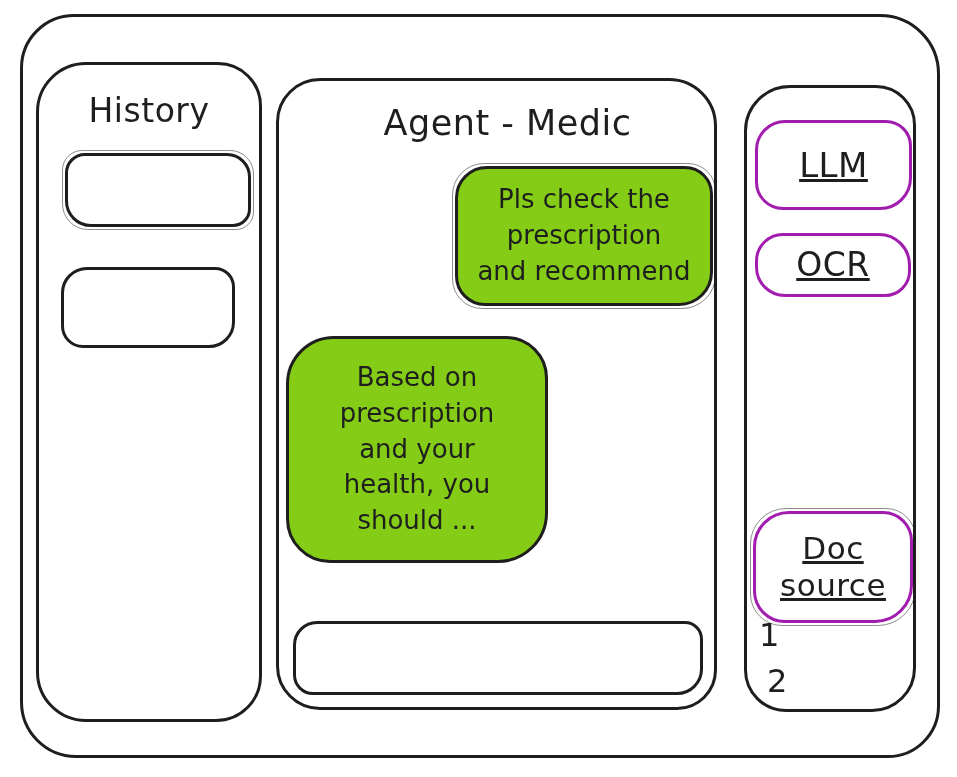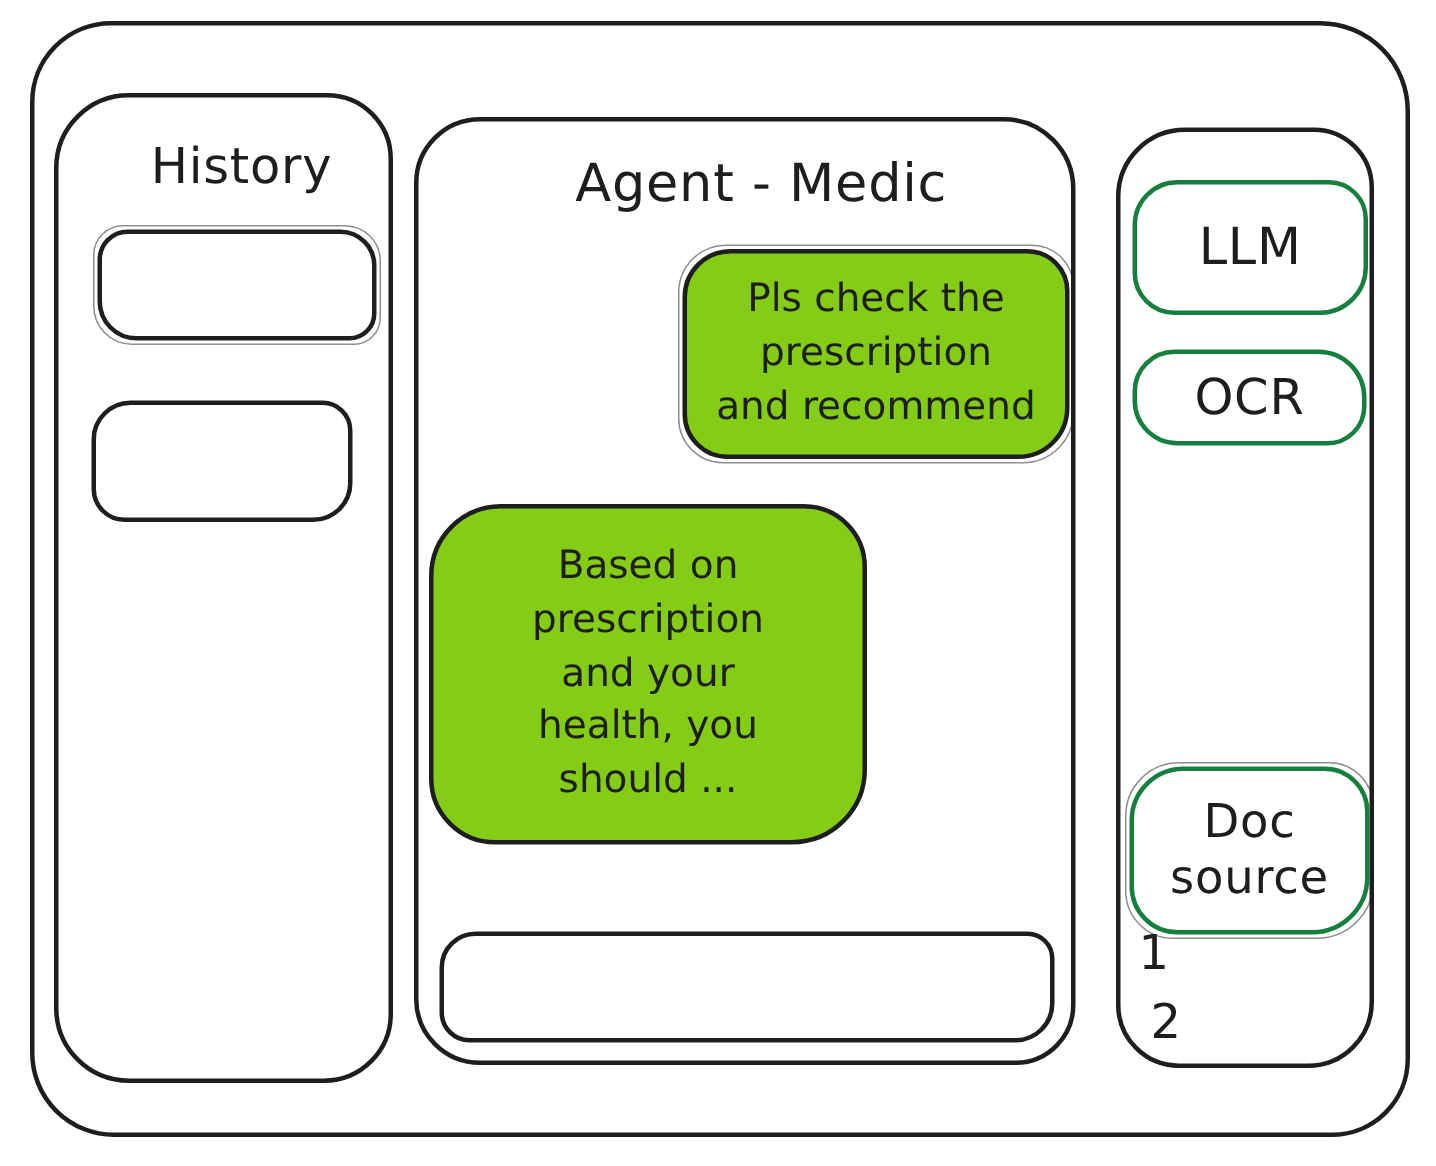--- a/index.html
+++ b/index.html
@@ -40,21 +40,21 @@
   }
 
   
   .history-panel {
     left: 36px; top: 62px;
     width: 226px; height: 660px;
     border-radius: 50px 44px 46px 50px;
   }
   .history-title {
     position: absolute;
-    left: 12px; top: 26px; width: 100%;
+    left: 0; top: 26px; width: 100%;
     text-align: center;
     font-size: 33px;
   }
   .history-item {
     position: absolute;
     border: 3px solid #1e1e1e;
     background: #ffffff;
     cursor: pointer;
   }
   .history-item-1 {
@@ -92,21 +92,21 @@
     font-size: 26px;
     line-height: 1.38;
   }
   .user-bubble {
     left: 176px; top: 85px;
     width: 258px; height: 140px;
     border-radius: 32px 28px 34px 30px;
   }
   .assistant-bubble {
     left: 7px; top: 255px;
-    width: 292px; height: 227px;
+    width: 262px; height: 227px;
     border-radius: 48px 42px 50px 44px;
   }
   .chat-input {
     position: absolute;
     left: 14px; top: 540px;
     width: 410px; height: 74px;
     border: 3px solid #1e1e1e;
     border-radius: 24px 18px 26px 20px;
     background: #ffffff;
     font-family: inherit;
@@ -116,28 +116,29 @@
   }
 
   
   .tools-panel {
     left: 744px; top: 85px;
     width: 172px; height: 627px;
     border-radius: 46px 40px 44px 42px;
   }
   .tool-btn {
     position: absolute;
-    border: 3px solid #15803d;
+    border: 3px solid #a21caf;
     background: #ffffff;
     display: flex;
     align-items: center;
     justify-content: center;
     text-align: center;
     cursor: pointer;
     line-height: 1.2;
+    text-decoration: underline;
   }
   .tool-llm {
     left: 8px; top: 32px;
     width: 157px; height: 90px;
     border-radius: 30px 26px 32px 28px;
     font-size: 34px;
   }
   .tool-ocr {
     left: 8px; top: 145px;
     width: 156px; height: 64px;

